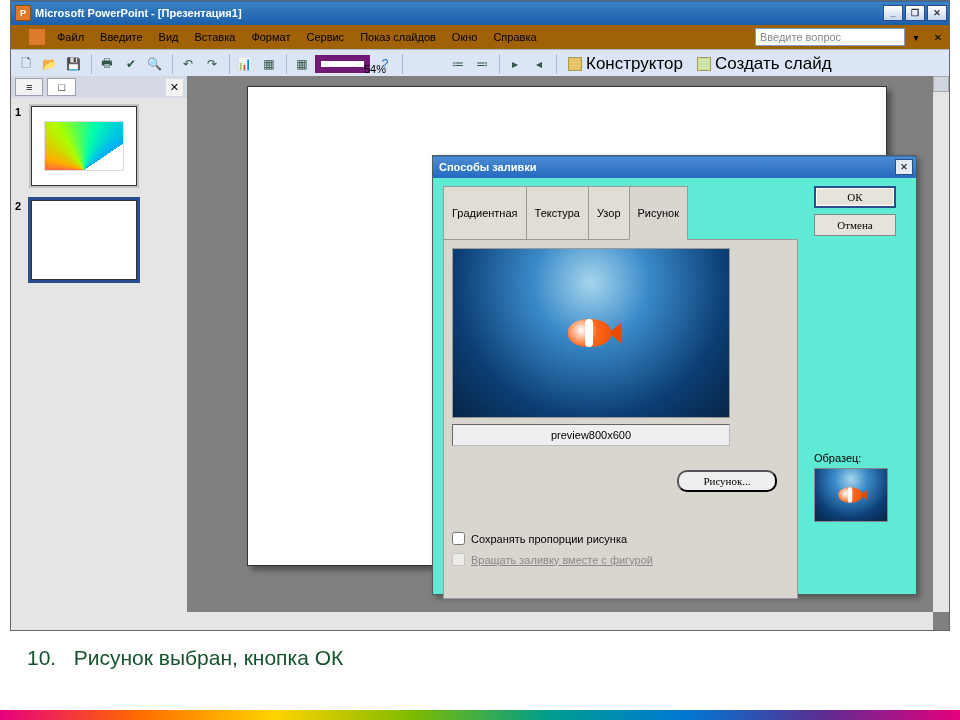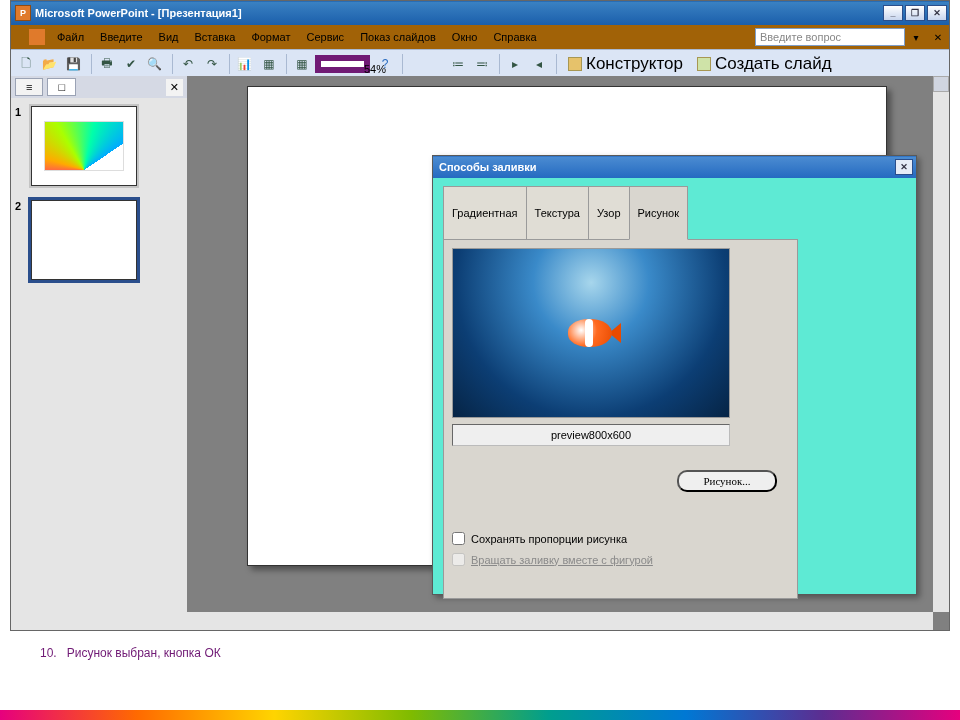--- a/index.html
+++ b/index.html
@@ -63,21 +63,21 @@
   .chk input { width:13px; height:13px;}
   .chk2 { margin-top:8px; display:flex; align-items:center; gap:6px; color:#8a8a8a;text-decoration:underline;}
   .rpanel { position:absolute; right:12px; top:8px; width:90px; }
   .okbtn, .cancelbtn { width:82px; height:22px; margin-bottom:6px; border:1px solid #888; background:#e6e3db; font-size:11px; cursor:default; }
   .okbtn { border:2px solid #2a4e8c; box-shadow:inset 0 0 0 1px #fff; }
   .sample-label { margin-top:210px; font-size:11px; }
   .sample { width:74px; height:54px; border:1px solid #888; background:#0b3766; margin-top:4px; display:flex; align-items:center; justify-content:center; overflow:hidden; position:relative;}
   .sample .ocean { inset:0;}
   .sample .fish { transform:scale(.55);}
   
-  .caption { position:absolute; left:40px; top:646px; font-family:Arial; font-size:12px; color:#701a75;}
+  .caption { position:absolute; left:27px; top:646px; font-family:Arial; font-size:21px; color:#14532d;}
   
   .bbar { position:absolute; left:0; bottom:0; width:100%; height:10px; background:linear-gradient(90deg,#e6007e,#ff6a00,#ffd400,#7fbb00,#009e8e,#0078d4,#5c2d91,#e6007e);}
   button { font-family: Tahoma; }
 </style>
 </head>
 <body>
 
 <div class="shot">
 
   <div class="titlebar">
@@ -199,20 +199,33 @@
       <button class="browse">Рисунок...</button>
       <div class="chk">
         <input type="checkbox" style="">
         <span>Сохранять пропорции рисунка</span>
       </div>
       <div class="chk2">
         <input type="checkbox" disabled="" style="">
         <span>Вращать заливку вместе с фигурой</span>
       </div>
     </div>
+    <div class="rpanel">
+      <button class="okbtn">ОК</button>
+      <button class="cancelbtn">Отмена</button>
+      <div class="sample-label">Образец:</div>
+      <div class="sample">
+        <div class="ocean"></div>
+        <div class="fish">
+            <div class="tail"></div>
+            <div class="body"></div>
+            <div class="stripe"></div>
+          </div>
+      </div>
+    </div>
   </div>
 </div>
 
 <div class="caption">
   <span>10.</span>&nbsp;&nbsp;
   <span>Рисунок выбран, кнопка ОК</span>
 </div>
 
 <div class="bbar"></div>
 

